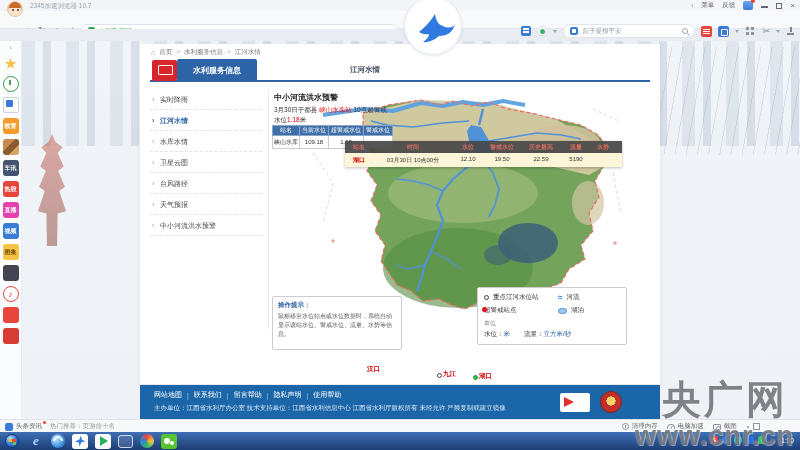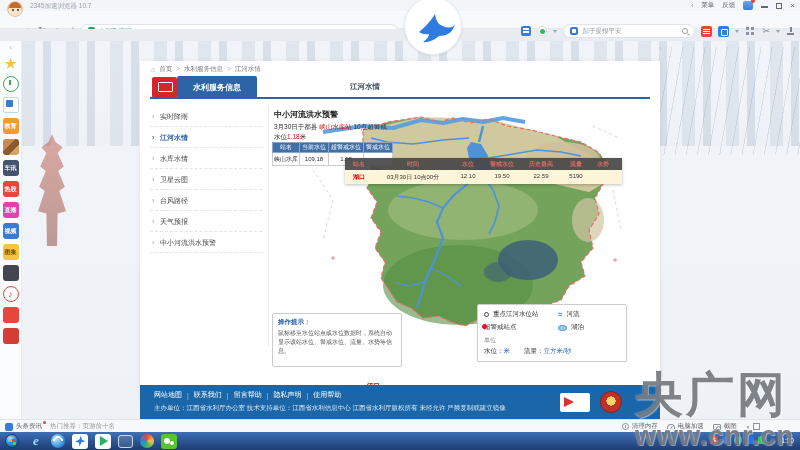--- a/index.html
+++ b/index.html
@@ -78,21 +78,21 @@
   
   .pagearea{position:absolute;left:22px;top:41px;right:0;bottom:31px;background:linear-gradient(#f1f4f8,#eef1f5);overflow:hidden;}
   .bg-city{position:absolute;left:0;top:0;right:0;height:105px;
     background:repeating-linear-gradient(90deg,rgba(150,168,192,.18) 0 13px,rgba(150,168,192,0) 13px 21px,rgba(130,152,180,.22) 21px 29px,rgba(150,168,192,0) 29px 44px),
     linear-gradient(rgba(238,241,245,0) 40%,#eef1f5 95%);}
   .bg-tower{position:absolute;left:16px;top:93px;width:28px;height:112px;opacity:.45;
     background:linear-gradient(#c04b3a,#7e2d20);
     clip-path:polygon(50% 0,62% 7%,88% 12%,70% 17%,92% 29%,72% 33%,96% 47%,76% 51%,100% 69%,70% 71%,68% 100%,32% 100%,30% 71%,0 69%,24% 51%,4% 47%,28% 33%,8% 29%,30% 17%,12% 12%,38% 7%);}
   .bg-bridge{position:absolute;right:0;top:6px;width:140px;height:108px;opacity:.7;
     background:repeating-linear-gradient(100deg,rgba(120,140,165,.28) 0 1px,transparent 1px 11px);}
-  .card{position:absolute;left:118px;top:20px;width:520px;height:340px;background:#fff;box-shadow:0 0 5px rgba(30,50,90,.07);}
+  .card{position:absolute;left:118px;top:3px;width:520px;height:340px;background:#fff;box-shadow:0 0 5px rgba(30,50,90,.07);}
   .breadcrumb{position:absolute;left:11px;top:4px;font-size:6.5px;color:#777;display:flex;gap:4px;align-items:center;white-space:nowrap;}
   .bc-home{color:#8aa0c0;font-size:7px;}
   .bc-sep{color:#aaa;}
   .band{position:absolute;left:10px;top:15px;width:500px;height:23px;border-bottom:2px solid #2d64a8;}
   .band-icon{position:absolute;left:2px;top:1px;width:25px;height:21px;background:#d6252b;border-radius:2px;}
   .band-icon::after{content:"";position:absolute;left:6px;top:5px;width:13px;height:8px;border:1.5px solid #fff;border-radius:1px;}
   .band-title{position:absolute;left:27px;top:0;height:23px;line-height:23px;padding:0 16px;background:#2d64a8;
     color:#fff;font-size:8px;font-weight:bold;border-radius:2px 2px 0 0;}
   .band-tab{position:absolute;left:200px;top:6px;font-size:7.5px;font-weight:bold;color:#3a4a5a;}
   .menu{position:absolute;left:10px;top:45px;width:112px;}
@@ -183,21 +183,21 @@
   .tk.frame{border:1.5px solid #cfd9e6;background:rgba(255,255,255,.12);width:15px;height:13px;}
   .tk.colorwheel{width:14px;height:14px;border-radius:50%;background:conic-gradient(#e8453c,#f6c444,#35b56a,#2f86d8,#e8453c);}
   .tk.wechat{background:#57c431;}
   .tk.wechat::after{content:"";width:6px;height:6px;border-radius:50%;background:#fff;box-shadow:5px 2px 0 -1px #fff;margin-right:4px;}
   .tray{position:absolute;right:34px;top:4px;display:flex;gap:4px;align-items:center;}
   .tr{width:8px;height:8px;border-radius:2px;color:#fff;font-size:6px;font-weight:bold;display:flex;align-items:center;justify-content:center;}
   .tray-time{position:absolute;right:6px;top:5px;font-size:6.5px;color:#fff;}
   
   .wm{position:absolute;z-index:60;pointer-events:none;font-weight:bold;color:rgba(95,100,107,.8);
     text-shadow:0 0 2px rgba(255,255,255,.65),1px 1px 0 rgba(255,255,255,.35);}
-  .wm1{right:12px;bottom:23px;font-size:48px;letter-spacing:3px;}
+  .wm1{right:12px;bottom:23px;font-size:39px;letter-spacing:3px;}
   .wm2{right:6px;bottom:-2px;font-size:27px;letter-spacing:1px;}
 </style>
 </head>
 <body>
 
 <div class="titlebar">
   <div class="avatar"></div>
   <span class="win-title">2345加速浏览器 10.7</span>
   <div class="win-controls">
     <span class="wc-glyph">‹</span>

